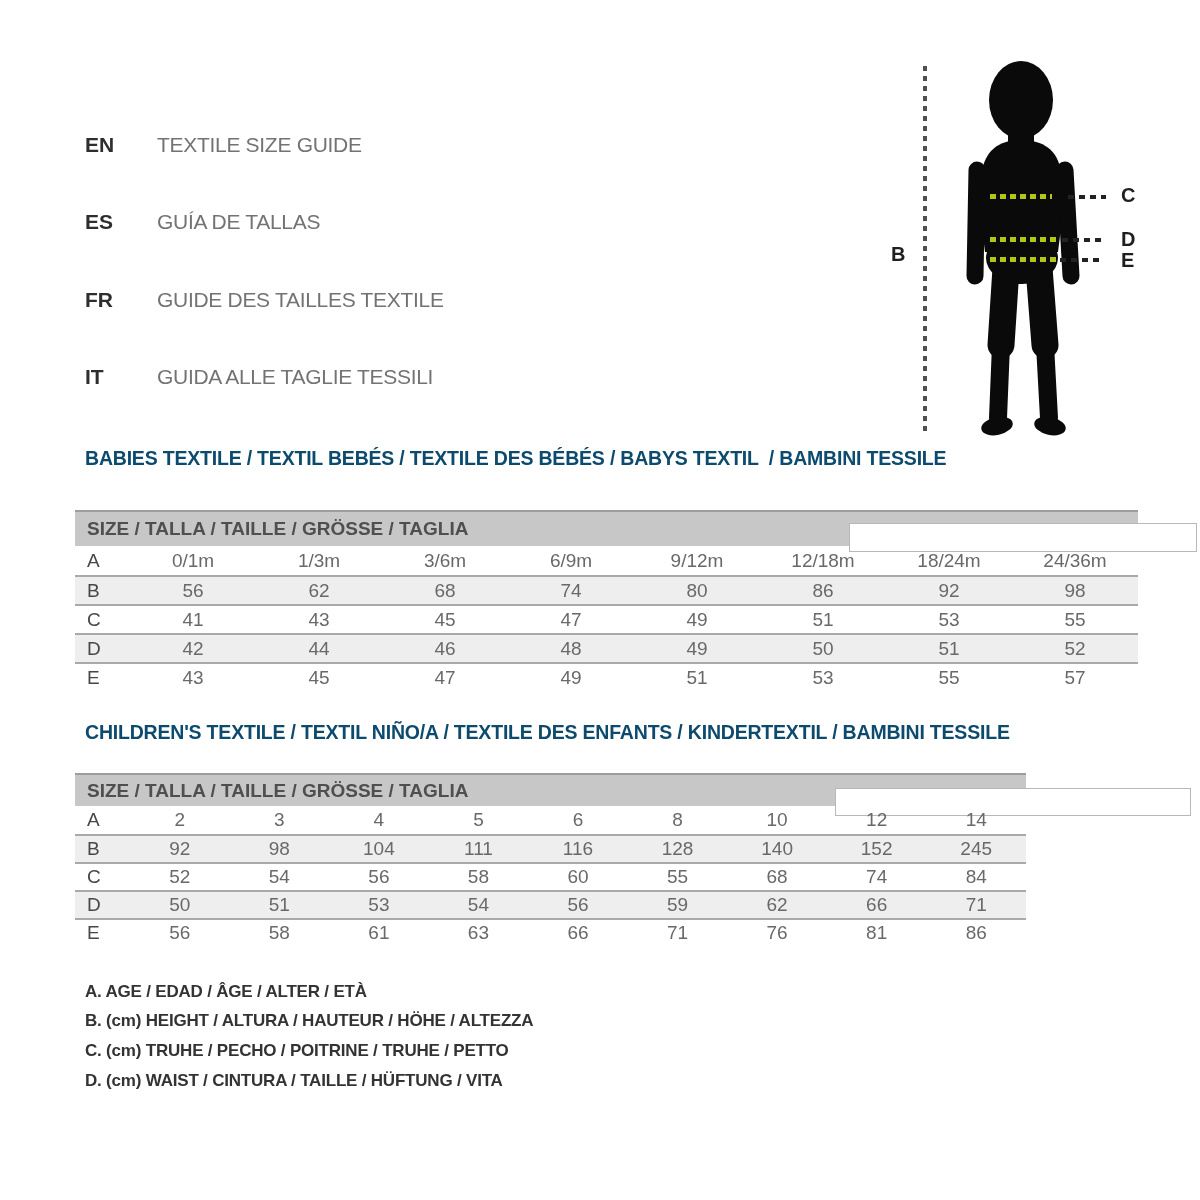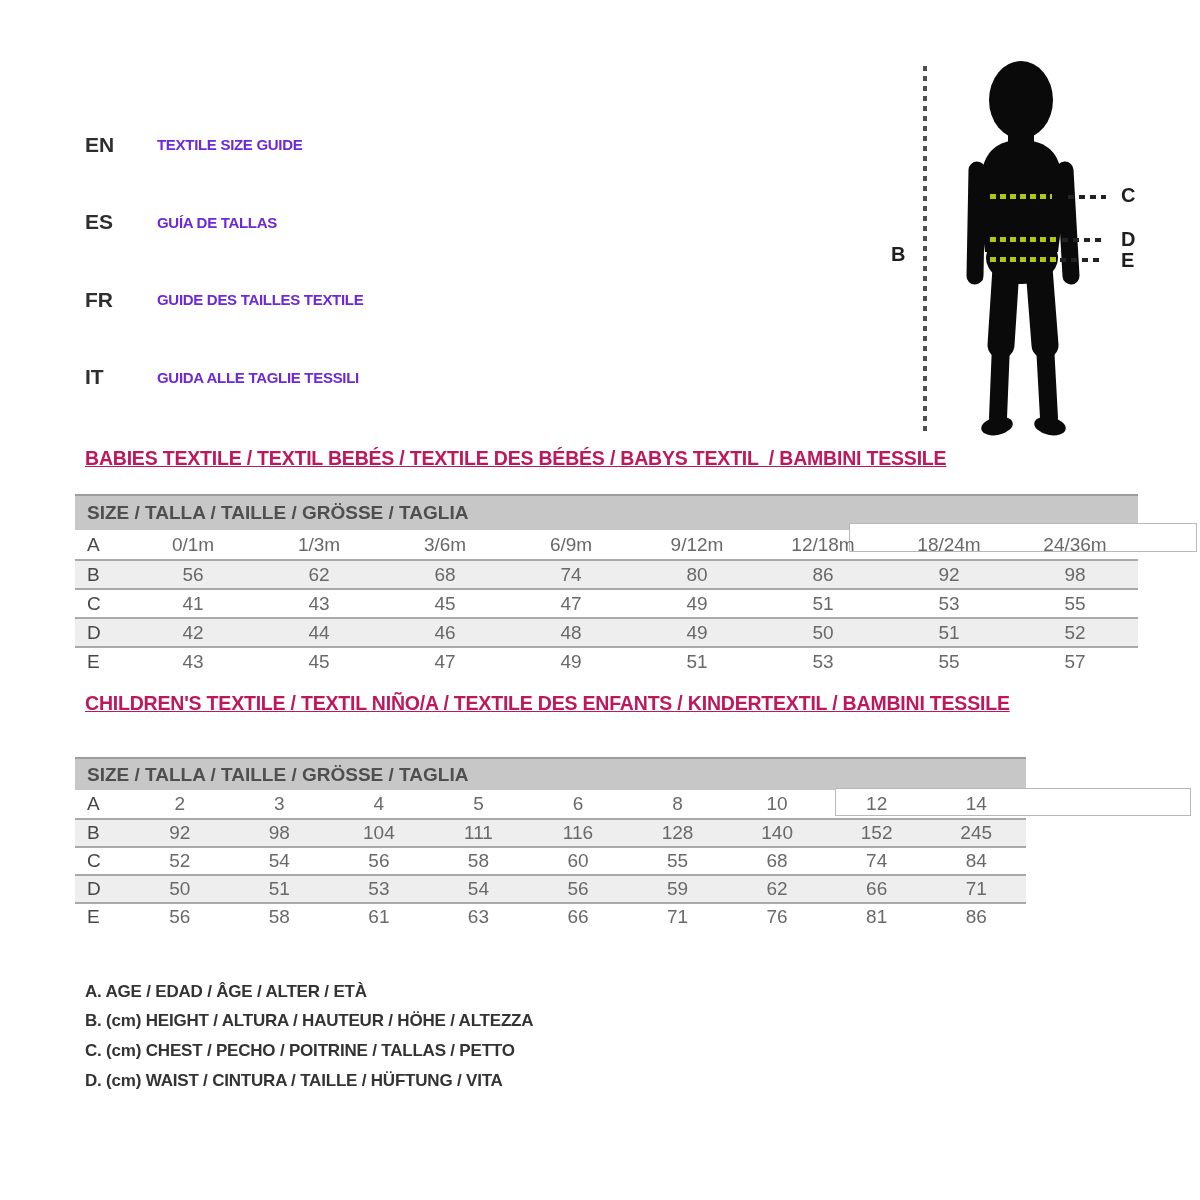--- a/index.html
+++ b/index.html
@@ -3,34 +3,34 @@
 <meta charset="utf-8">
 <style>
   html,body{margin:0;padding:0;background:#ffffff;}
   .page{position:relative;width:1200px;height:1200px;background:#ffffff;overflow:hidden;
         font-family:"Liberation Sans",sans-serif;}
 
   
   .langs{position:absolute;left:85px;top:83px;}
   .lang-row{display:flex;height:31.5px;align-items:center;margin-top:46px;}
   .lang-code{width:72px;font-size:21px;font-weight:bold;color:#2e2e2e;}
-  .lang-title{font-size:15px;font-weight:bold;color:#6d28d9;letter-spacing:-0.3px;white-space:pre;}
-
-  
-  .sec-heading{position:absolute;left:85px;font-size:19.5px;font-weight:bold;color:#be185d;
-               letter-spacing:-0.2px;white-space:pre;text-decoration:underline;}
+  .lang-title{font-size:21px;font-weight:normal;color:#737373;letter-spacing:-0.3px;white-space:pre;}
+
+  
+  .sec-heading{position:absolute;left:85px;font-size:19.5px;font-weight:bold;color:#0c4a6e;
+               letter-spacing:-0.2px;white-space:pre;}
   .h-babies{top:447px;}
-  .h-children{top:692px;}
+  .h-children{top:721px;}
 
   
   .table{position:absolute;left:75px;}
   .t1{top:494px;width:1063px;}
   .t2{top:757px;width:951px;}
   .size-band{background:#c7c7c7;border-top:2px solid #9d9d9d;display:flex;align-items:center;
-             padding-left:12px;box-sizing:border-box;font-size:19px;font-weight:bold;color:#4f4f4f;}
+             padding-left:12px;box-sizing:border-box;font-size:19px;font-weight:bold;color:#4f4f4f;margin-top:16px;}
   .t1 .size-band{height:36px;}
   .t2 .size-band{height:33px;}
   .trow{display:grid;align-items:center;box-sizing:border-box;}
   .t1 .trow{grid-template-columns:55px repeat(8,1fr);height:29px;}
   .t2 .trow{grid-template-columns:55px repeat(9,1fr);height:28px;}
   .trow.bordered{border-top:2px solid #a9a9a9;}
   .trow.alt{background:#eeeeee;}
   .tlabel{padding-left:12px;font-size:19px;color:#474747;}
   .tval{text-align:center;font-size:19px;color:#696969;}
   .raised{position:relative;z-index:3;}
@@ -249,17 +249,17 @@
       <div class="tval">86</div>
     </div>
   </div>
 
   <div class="sel-box box1"></div>
   <div class="sel-box box2"></div>
 
   <div class="legend">
     <div class="legend-line">A. AGE / EDAD / ÂGE / ALTER / ETÀ</div>
     <div class="legend-line">B. (cm) HEIGHT / ALTURA / HAUTEUR / HÖHE / ALTEZZA</div>
-    <div class="legend-line">C. (cm) CHEST / PECHO / POITRINE / TALLAS / PETTO</div>
+    <div class="legend-line">C. (cm) TRUHE / PECHO / POITRINE / TRUHE / PETTO</div>
     <div class="legend-line">D. (cm) WAIST / CINTURA / TAILLE / HÜFTUNG / VITA</div>
   </div>
 
 </div>
 
 </body></html>

